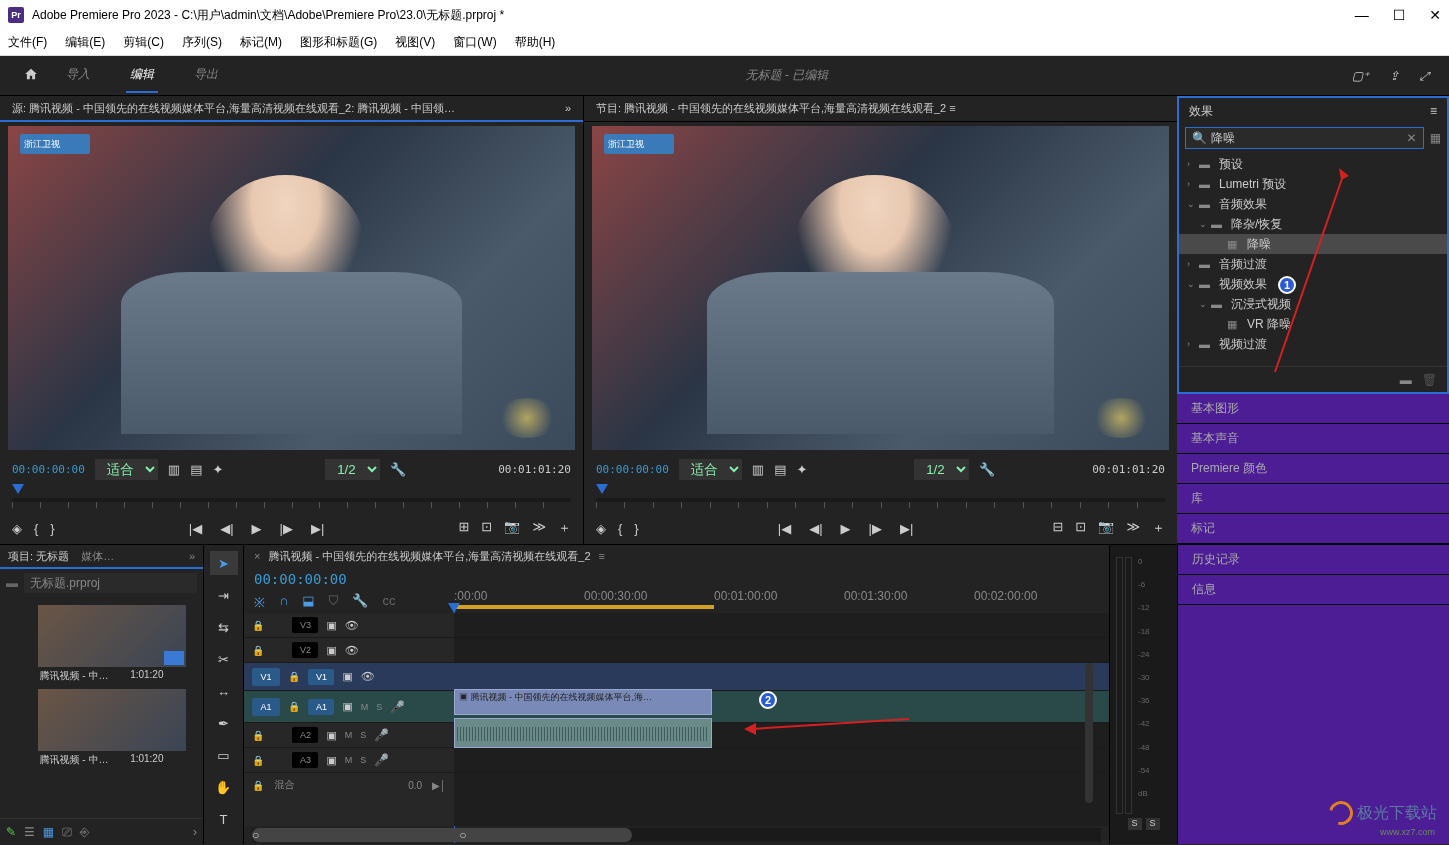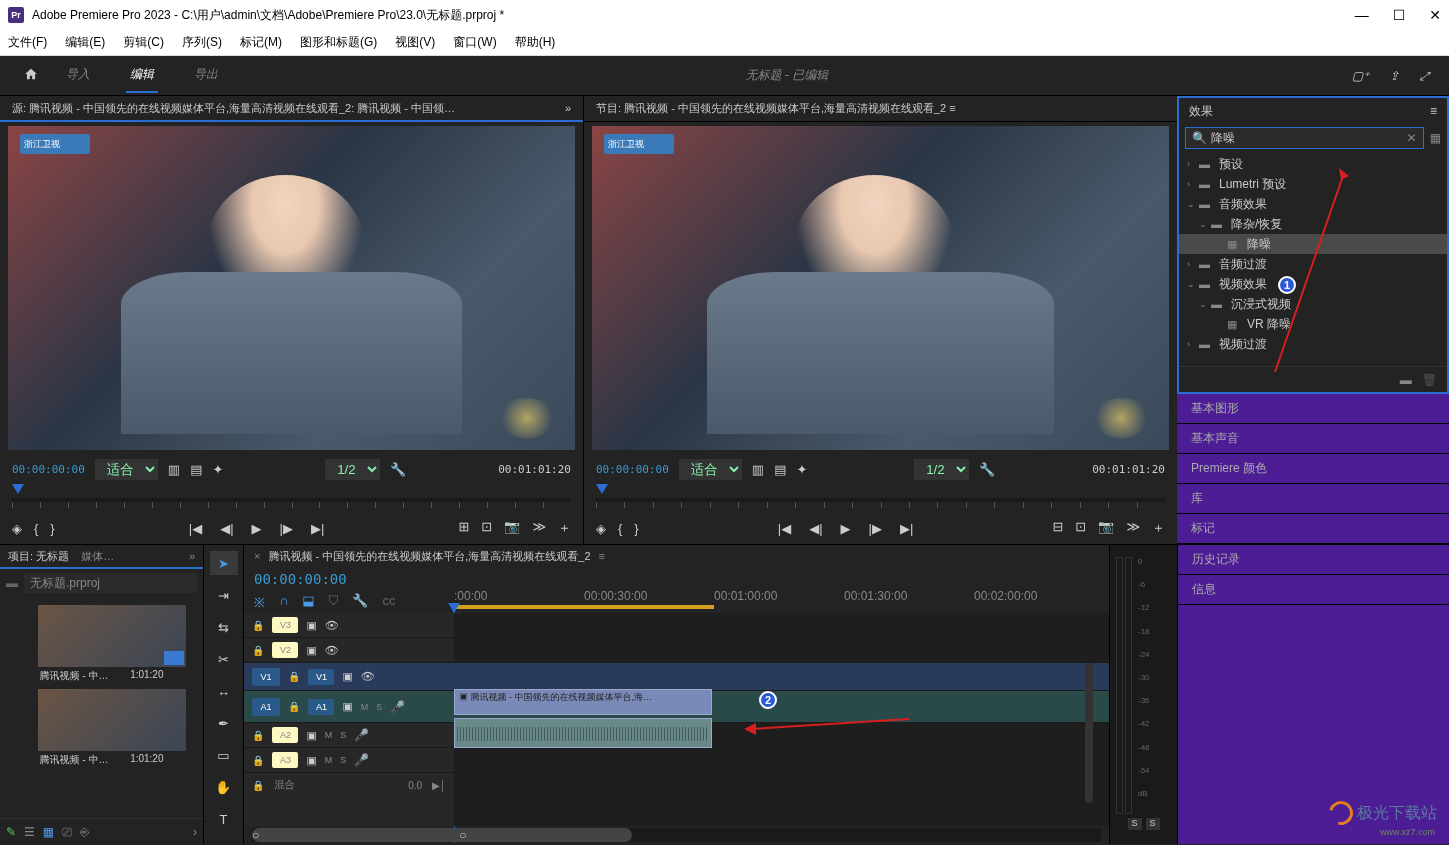--- a/index.html
+++ b/index.html
@@ -120,21 +120,21 @@
 .tl-tracks { flex: 1; display: flex; overflow: hidden; }
 .tl-track-headers { width: 210px; background: #272727; }
 .tl-track-content { flex: 1; position: relative; background: #1e1e1e; }
 .track-row { height: 25px; display: flex; align-items: center; border-bottom: 1px solid #1a1a1a; }
 .track-row.v1 { height: 28px; background: #2a3a5a; }
 .track-row.a1 { height: 32px; background: #2a4a4a; }
 .th-cell { display: flex; align-items: center; gap: 8px; padding: 0 8px; height: 100%; }
 .th-src { width: 28px; height: 18px; background: #2a5a8a; color: #fff; display: flex; align-items: center; justify-content: center; font-size: 9px; border-radius: 2px; }
 .th-lock { color: #888; font-size: 10px; }
 .th-tgt { width: 26px; height: 16px; background: #2a5a8a; color: #fff; display: flex; align-items: center; justify-content: center; font-size: 9px; border-radius: 2px; }
-.th-tgt.dim { background: #fef9c3; color: #888; }
+.th-tgt.dim { background: #000000; color: #888; margin-left: 20px; }
 .th-eye { color: #ccc; font-size: 11px; }
 
 .clip { position: absolute; background: #7a8ab8; border: 1px solid #9aa8d0; font-size: 9px; color: #222; padding: 1px 4px; overflow: hidden; white-space: nowrap; }
 .clip.video { top: 76px; height: 26px; left: 0; width: 258px; }
 .clip.audio { top: 105px; height: 30px; left: 0; width: 258px; background: #6a8a8a; }
 .clip.audio::after { content: ''; position: absolute; top: 8px; left: 2px; right: 2px; height: 14px; background: repeating-linear-gradient(90deg, rgba(40,60,60,0.6) 0, rgba(40,60,60,0.6) 1px, transparent 1px, transparent 3px); }
 
 .tl-mix-row { height: 24px; display: flex; align-items: center; padding: 0 8px; gap: 10px; font-size: 10px; color: #888; }
 .tl-scrollbar { height: 14px; background: #1a1a1a; position: relative; margin: 2px 8px; }
 .tl-scroll-thumb { position: absolute; left: 0; width: 380px; height: 100%; background: #444; border-radius: 7px; }

